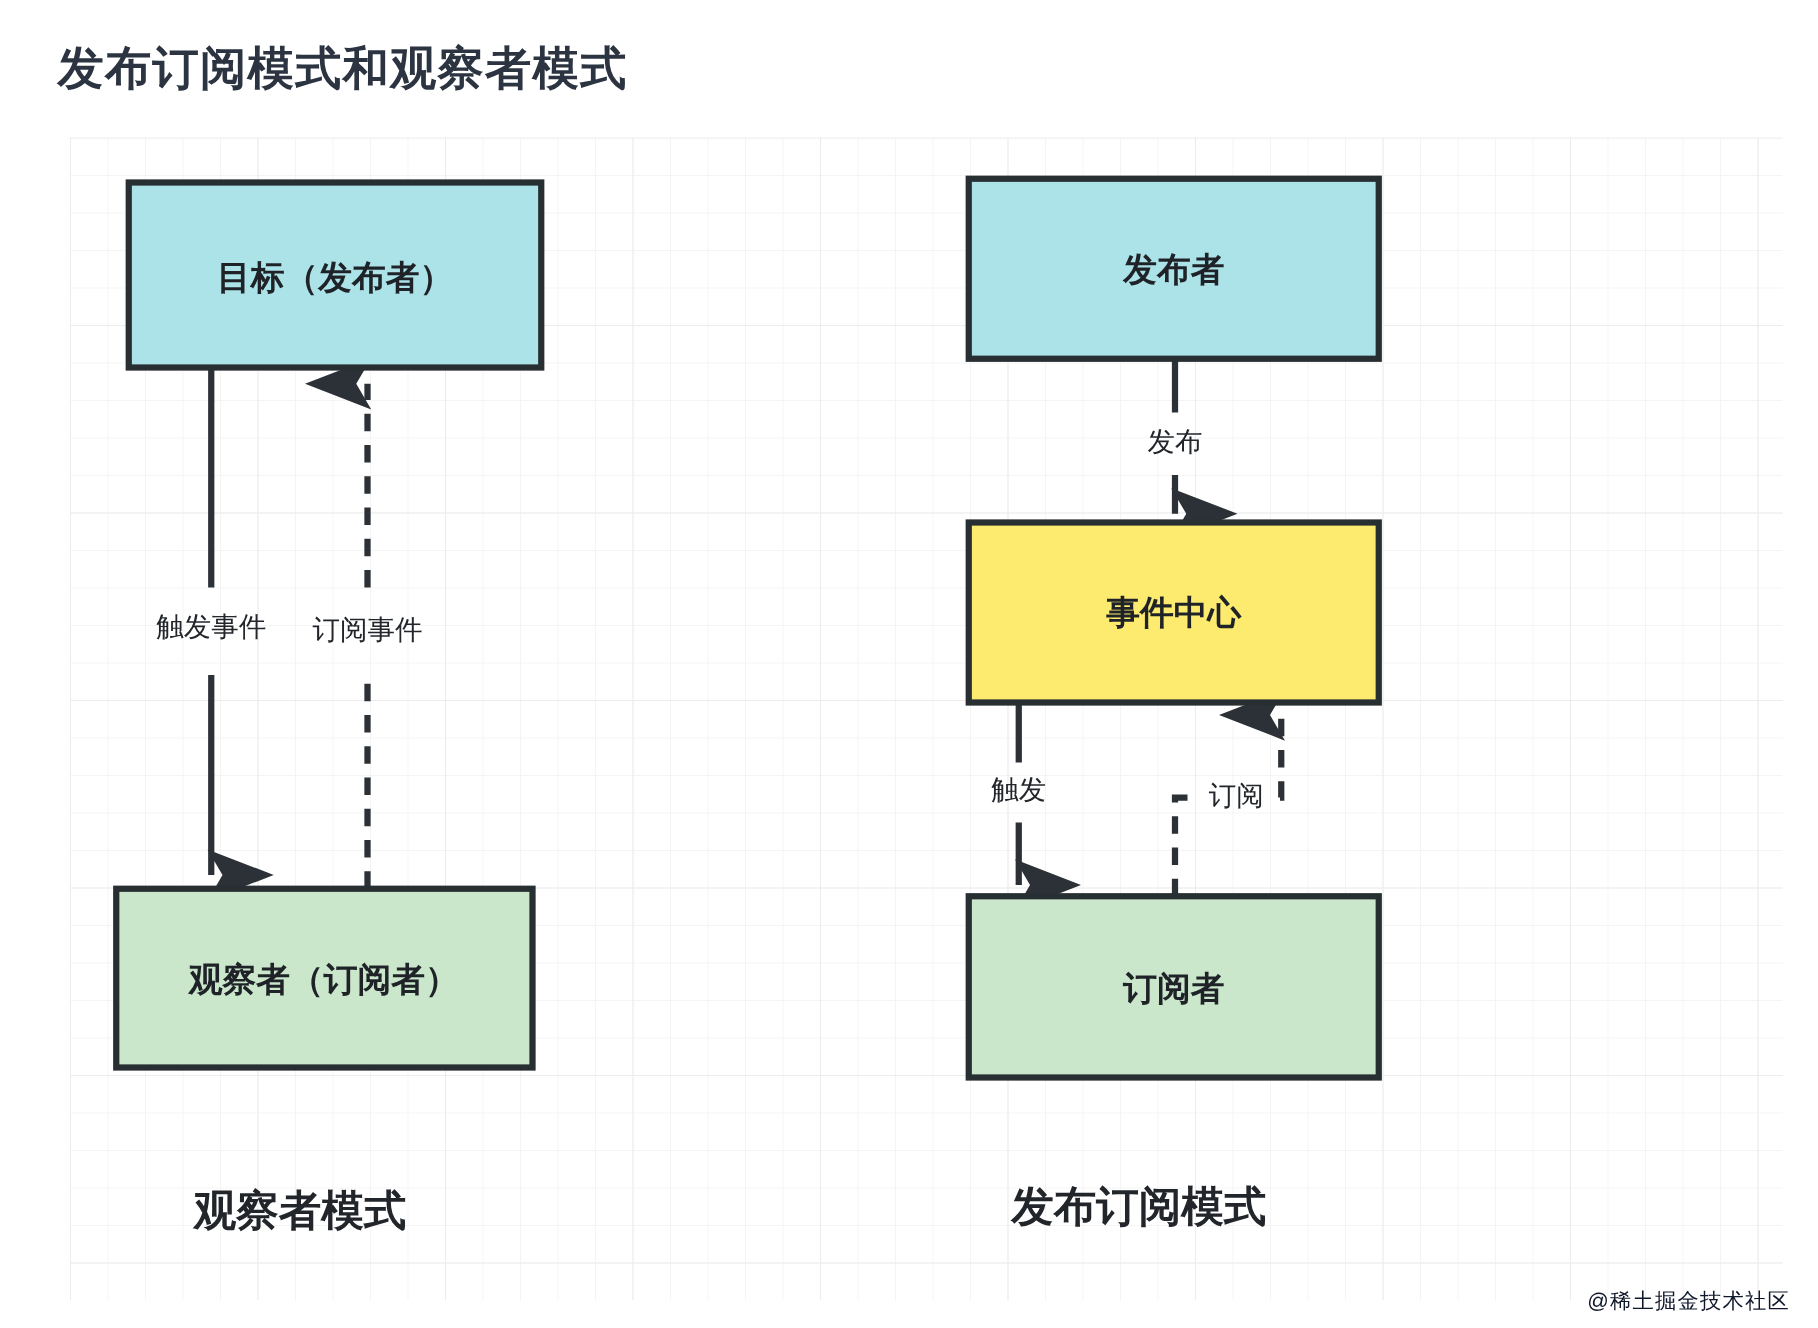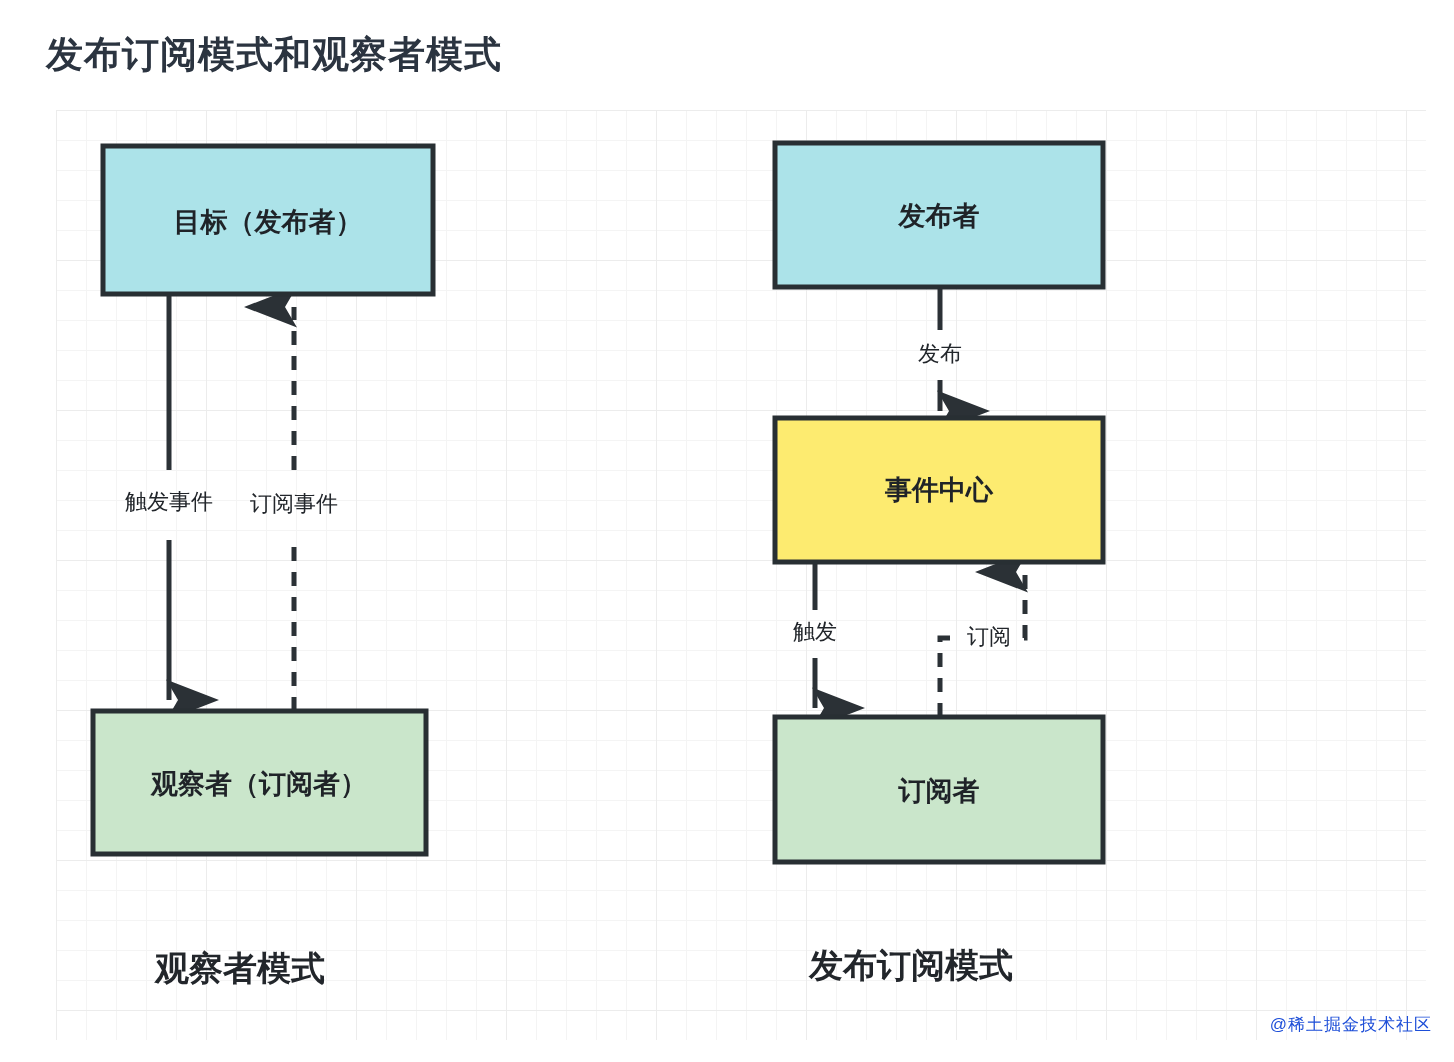--- a/index.html
+++ b/index.html
@@ -92,23 +92,23 @@
     font-size: 34px;
     font-weight: 700;
     fill: #22262b;
     text-anchor: middle;
     dominant-baseline: middle;
   }
 
   .watermark {
     position: absolute;
     right: 22px;
-    bottom: 26px;
+    bottom: 10px;
     font-size: 17px;
-    color: #1d4ed8;
+    color: #0f172a;
     letter-spacing: 1px;
     white-space: nowrap;
   }
 </style>
 </head>
 <body>
 
 <div id="canvas">
 
   <div class="grid-bg"></div>

